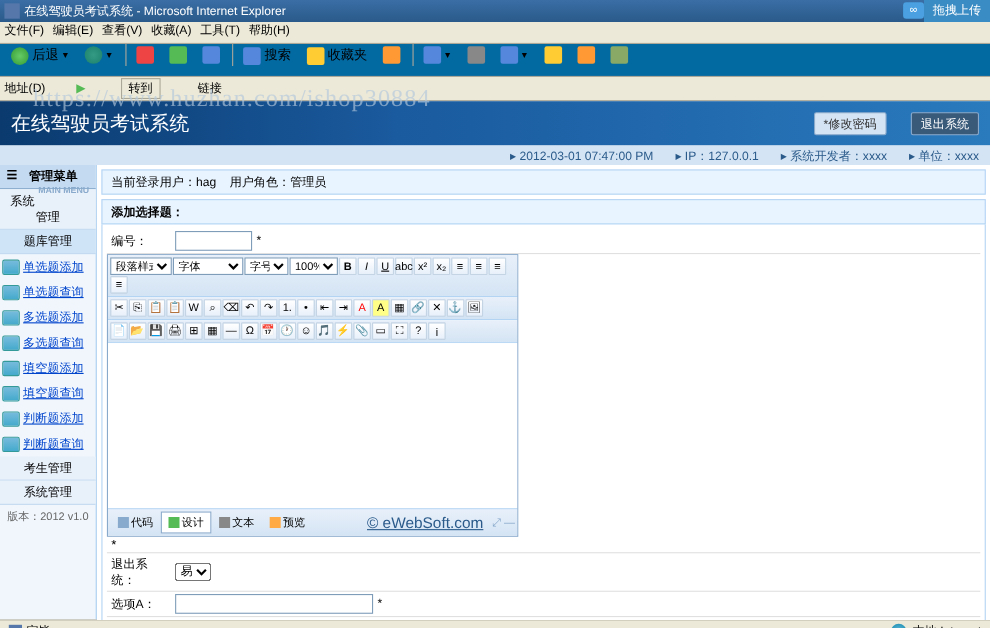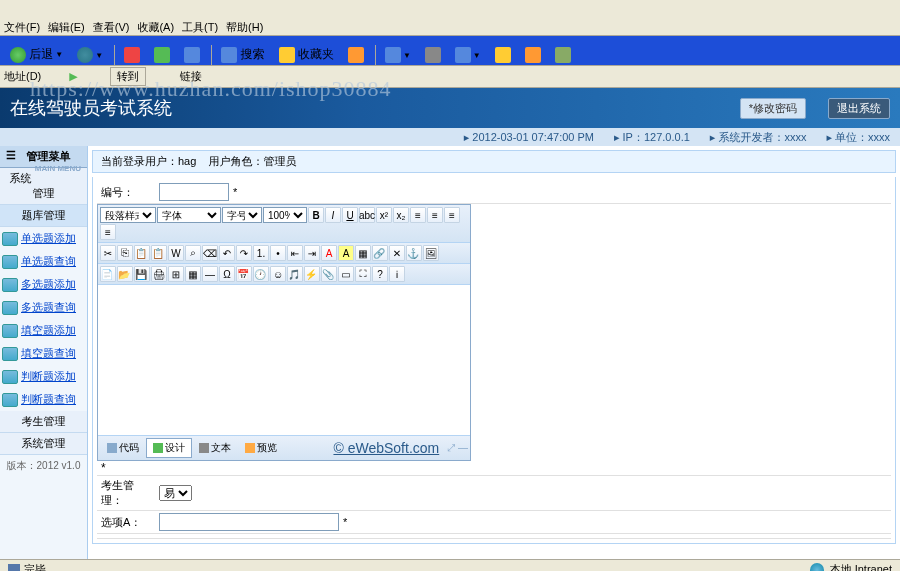--- a/index.html
+++ b/index.html
@@ -6,25 +6,25 @@
 body { font-family: "SimSun", Arial, sans-serif; font-size: 12px; background: #fff; overflow: hidden; }
 .window { width: 900px; height: 571px; position: relative; }
 
 
 .titlebar { height: 20px; background: linear-gradient(#3a6ea5, #2a5a8a); color: #fff; display: flex; align-items: center; padding: 0 4px; font-size: 11px; }
 .titlebar-icon { width: 14px; height: 14px; background: #5577aa; margin-right: 4px; }
 .titlebar-badge { position: absolute; right: 60px; top: 2px; background: #4aa0e0; color: #fff; padding: 2px 6px; border-radius: 3px; font-size: 10px; }
 .titlebar-drag { position: absolute; right: 0; top: 0; background: #3a8cc4; color: #fff; padding: 2px 8px; font-size: 11px; height: 20px; line-height: 16px; }
 
 
-.menubar { height: 36px; background: #ece9d8; display: flex; align-items: flex-end; padding: 0 4px; font-size: 11px; border-bottom: 1px solid #aca899; }
+.menubar { height: 20px; background: #ece9d8; display: flex; align-items: flex-start; padding: 0 4px; font-size: 11px; border-bottom: 1px solid #aca899; }
 .menubar span { margin-right: 8px; cursor: default; }
 
 
-.toolbar { height: 30px; background: #1d4ed8; display: flex; align-items: flex-end; padding: 0 4px; border-bottom: 1px solid #aca899; }
+.toolbar { height: 30px; background: #0369a1; display: flex; align-items: flex-start; padding: 0 4px; border-bottom: 1px solid #aca899; }
 .tb-btn { display: inline-flex; align-items: center; padding: 2px 6px; margin-right: 2px; cursor: pointer; }
 .tb-icon { width: 16px; height: 16px; display: inline-block; border-radius: 2px; }
 .tb-sep { width: 1px; height: 20px; background: #aca899; margin: 0 3px; }
 .circle-green { background: radial-gradient(#6c6, #393); border-radius: 50%; }
 .icon-red { background: #e44; }
 .icon-green { background: #5b5; }
 .icon-blue { background: #58d; }
 .icon-yellow { background: #fc3; }
 .icon-orange { background: #f93; }
 .dropdown-arrow { font-size: 8px; margin-left: 2px; }
@@ -92,20 +92,26 @@
 
 .watermark { position: absolute; top: 76px; left: 30px; font-size: 22px; color: rgba(180,200,220,0.65); font-family: Georgia, serif; pointer-events: none; letter-spacing: 1px; }
 
 select { font-size: 11px; }
 </style>
 </head>
 <body>
 
 <div class="window">
 
+  <div class="titlebar">
+    <div class="titlebar-icon"></div>
+    <span>在线驾驶员考试系统 - Microsoft Internet Explorer</span>
+    <div class="titlebar-badge">∞</div>
+    <div class="titlebar-drag">拖拽上传</div>
+  </div>
 
   <div class="menubar">
     <span>文件(F)</span>
     <span>编辑(E)</span>
     <span>查看(V)</span>
     <span>收藏(A)</span>
     <span>工具(T)</span>
     <span>帮助(H)</span>
   </div>
 
@@ -223,20 +229,21 @@
       <div class="sb-item">系统管理</div>
       <div class="sb-version">版本：2012 v1.0</div>
     </div>
 
     <div class="content">
       <div class="info-bar">
         <span>当前登录用户：</span><span>hag</span>
         &nbsp;&nbsp;
         <span>用户角色：</span><span>管理员</span>
       </div>
+      <div class="form-title">添加选择题：</div>
       <div class="form-body">
 
         <div class="form-row">
           <div class="form-label">编号：</div>
           <div class="form-control"><input type="text" class="text-input" style="width: 70px;"><span class="asterisk">*</span></div>
         </div>
 
         <div class="editor-row">
           <div class="form-control">
             <div class="editor">
@@ -324,21 +331,21 @@
                   </span>
                 <span class="ed-credit">© eWebSoft.com</span>
                 <span class="ed-expand">⤢ —</span>
               </div>
             </div>
             <span class="asterisk" style="vertical-align:bottom">*</span>
           </div>
         </div>
 
         <div class="form-row">
-          <div class="form-label">考生管理：</div>
+          <div class="form-label">退出系统：</div>
           <div class="form-control">
             <select><option>易</option></select>
           </div>
         </div>
         <div class="form-row">
           <div class="form-label">选项A：</div>
           <div class="form-control"><input type="text" class="text-input text-input-short" style=""><span class="asterisk">*</span></div>
         </div>
         <div class="form-row">
           

